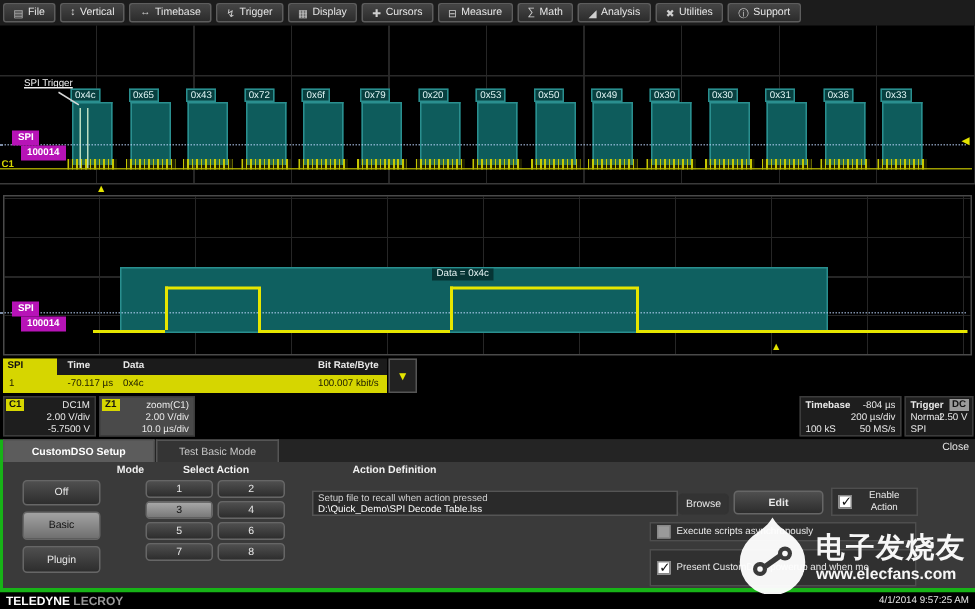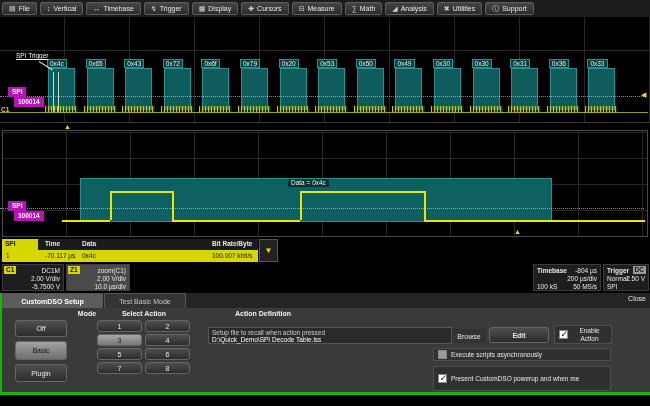--- a/index.html
+++ b/index.html
@@ -328,14 +328,33 @@
       <div class="checkbox unchecked"></div>
       <div class="cb-label">Execute scripts asynchronously</div>
     </div>
     <div class="cb-panel" style="top:73px;left:431px;width:178px;height:25px">
       <div class="checkbox checked"></div>
       <div class="cb-label" style="text-align:center">Present CustomDSO powerup and when me</div>
     </div>
   </div>
   <div class="green-bar"></div>
 
-
+  <div class="status-bar">
+    <div class="brand">
+      <span>TELEDYNE</span>
+      <span class="lite">LECROY</span>
+    </div>
+    <div class="timestamp">4/1/2014 9:57:25 AM</div>
+  </div>
+
+  <div class="watermark">
+    <svg width="50" height="52" viewBox="0 0 48 50" style="position:absolute;left:4px;top:4px">
+      <path d="M24 1c4 7 10 9 15 14a21 21 0 1 1-30 0C14 10 20 8 24 1z" fill="#ffffff"></path>
+      <line x1="17" y1="34" x2="31" y2="24" stroke="#3a3a3a" stroke-width="3.5"></line>
+      <circle cx="16" cy="34" r="4.5" fill="#3a3a3a"></circle>
+      <circle cx="32" cy="24" r="4.5" fill="#3a3a3a"></circle>
+      <circle cx="16" cy="34" r="1.8" fill="#ffffff"></circle>
+      <circle cx="32" cy="24" r="1.8" fill="#ffffff"></circle>
+    </svg>
+    <div class="wm-cn">电子发烧友</div>
+    <div class="wm-url">www.elecfans.com</div>
+  </div>
 </div>
 
 </body></html>

